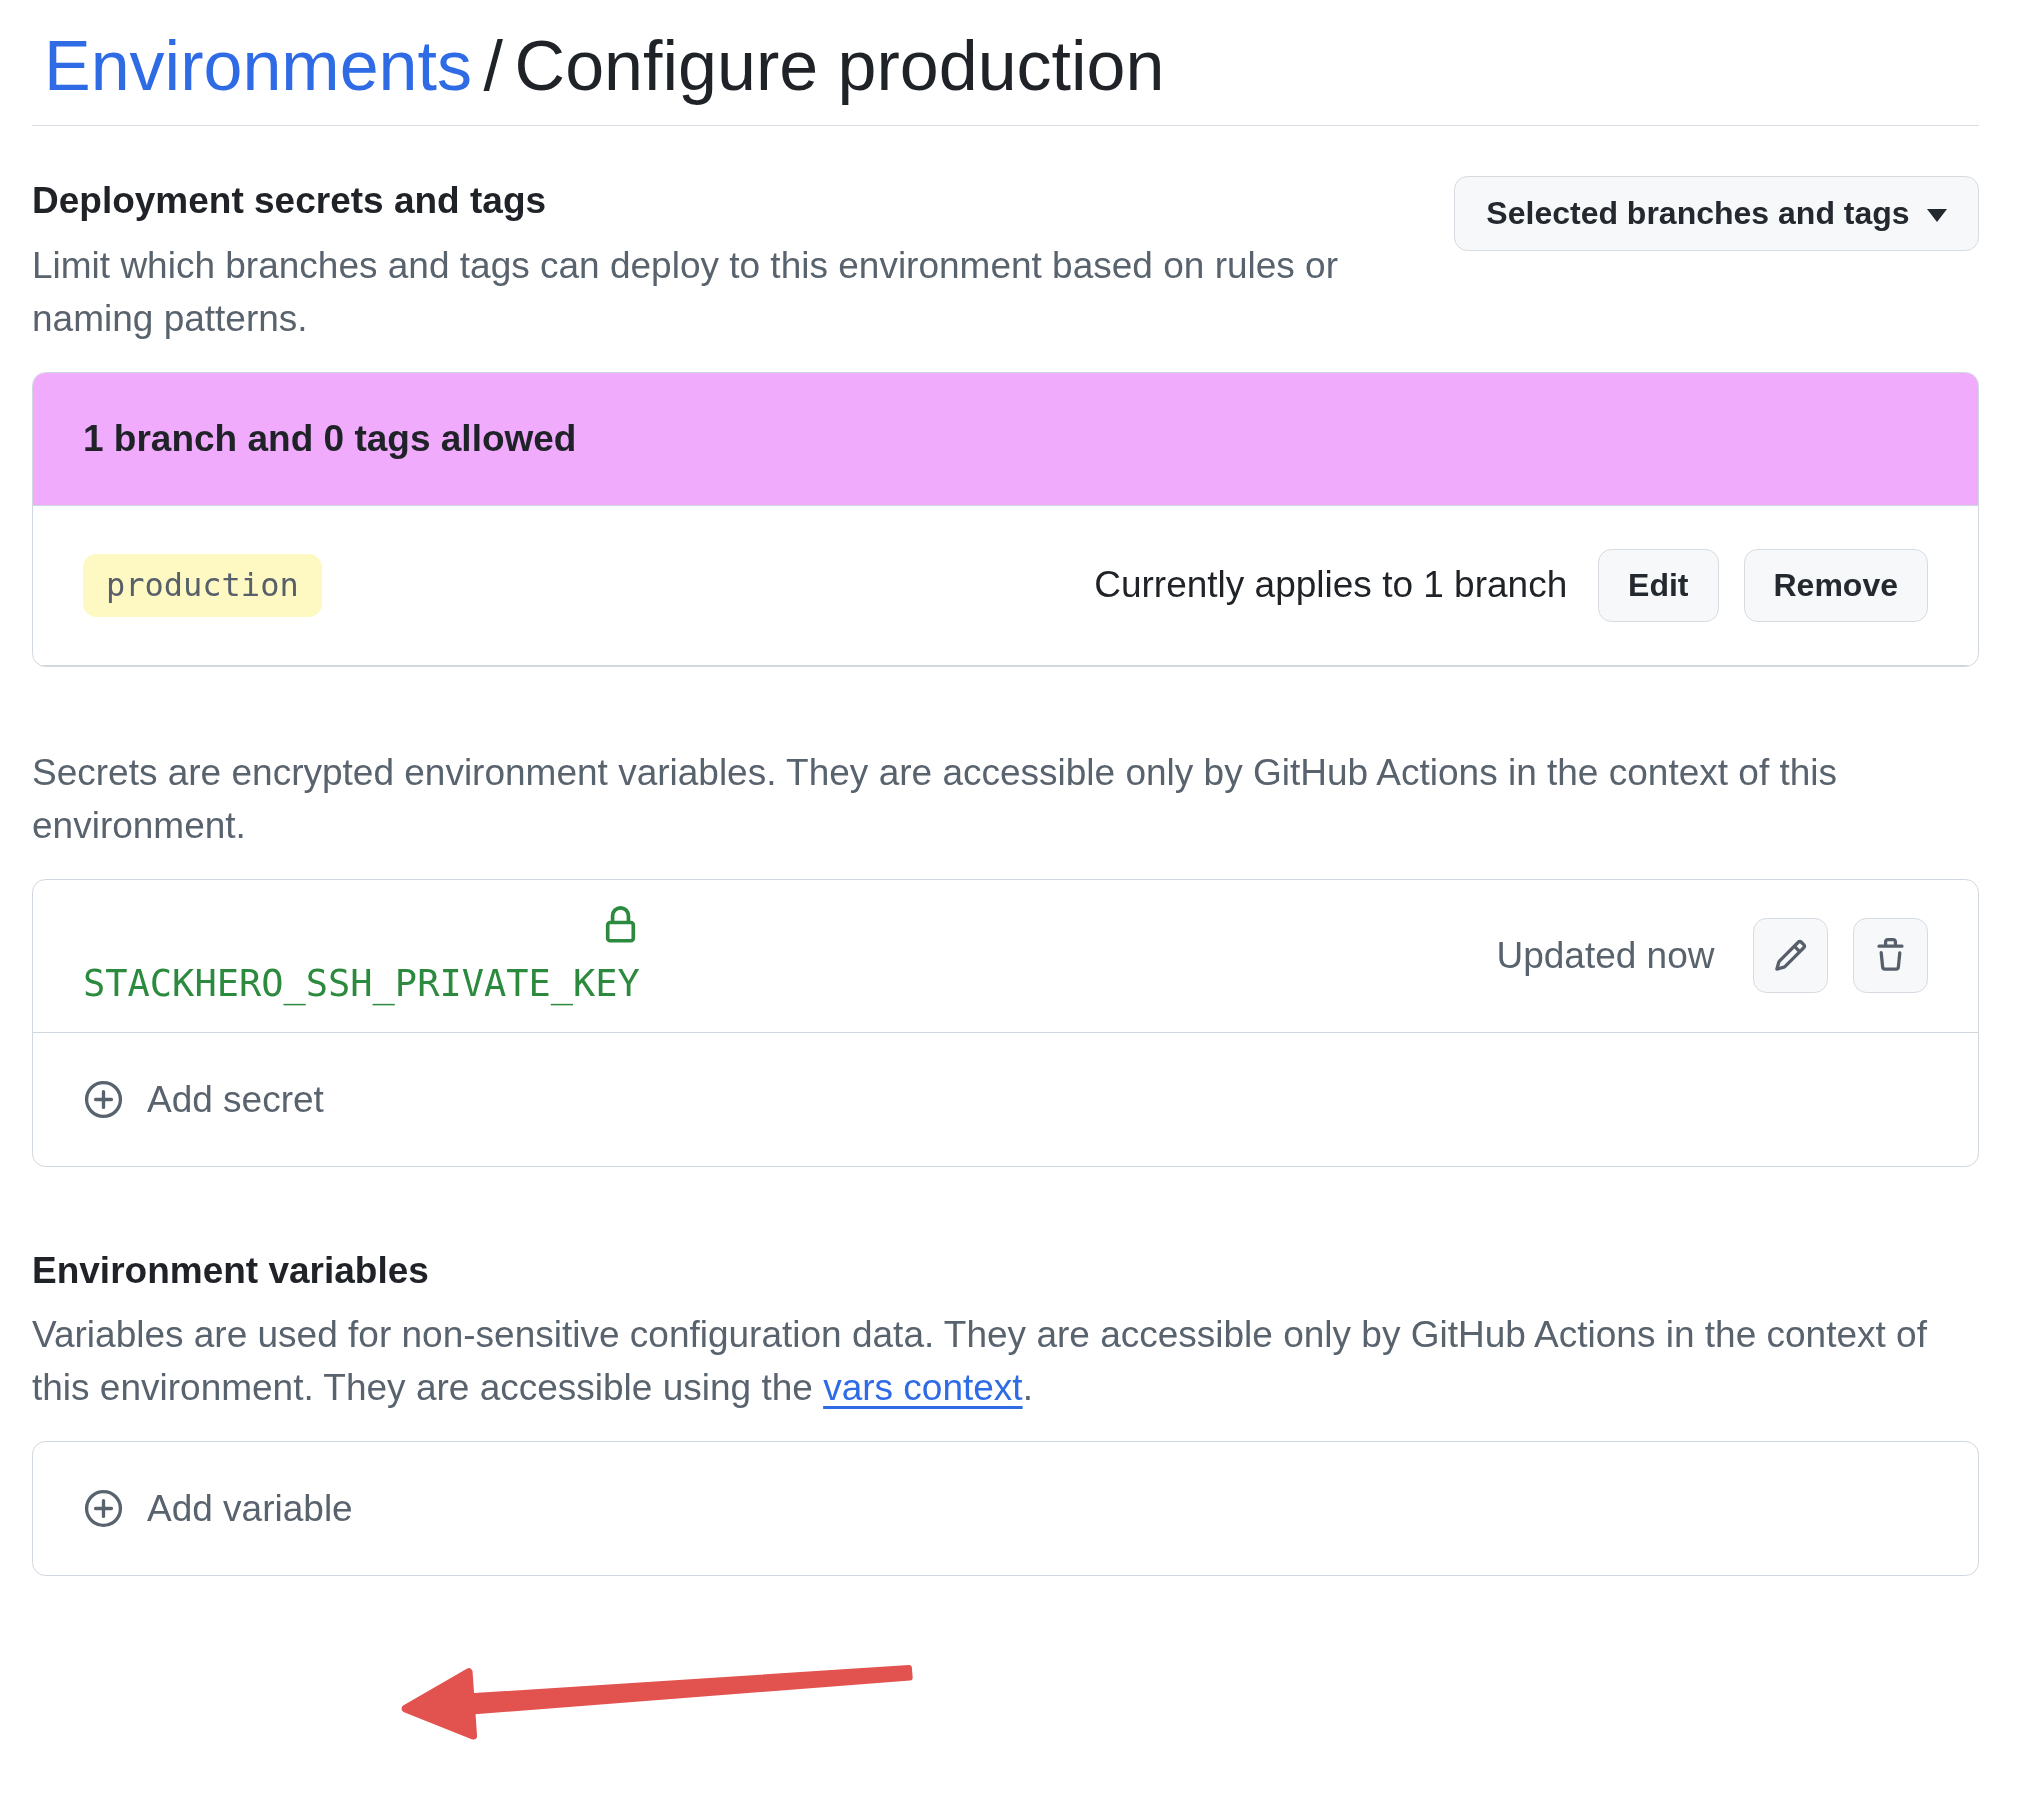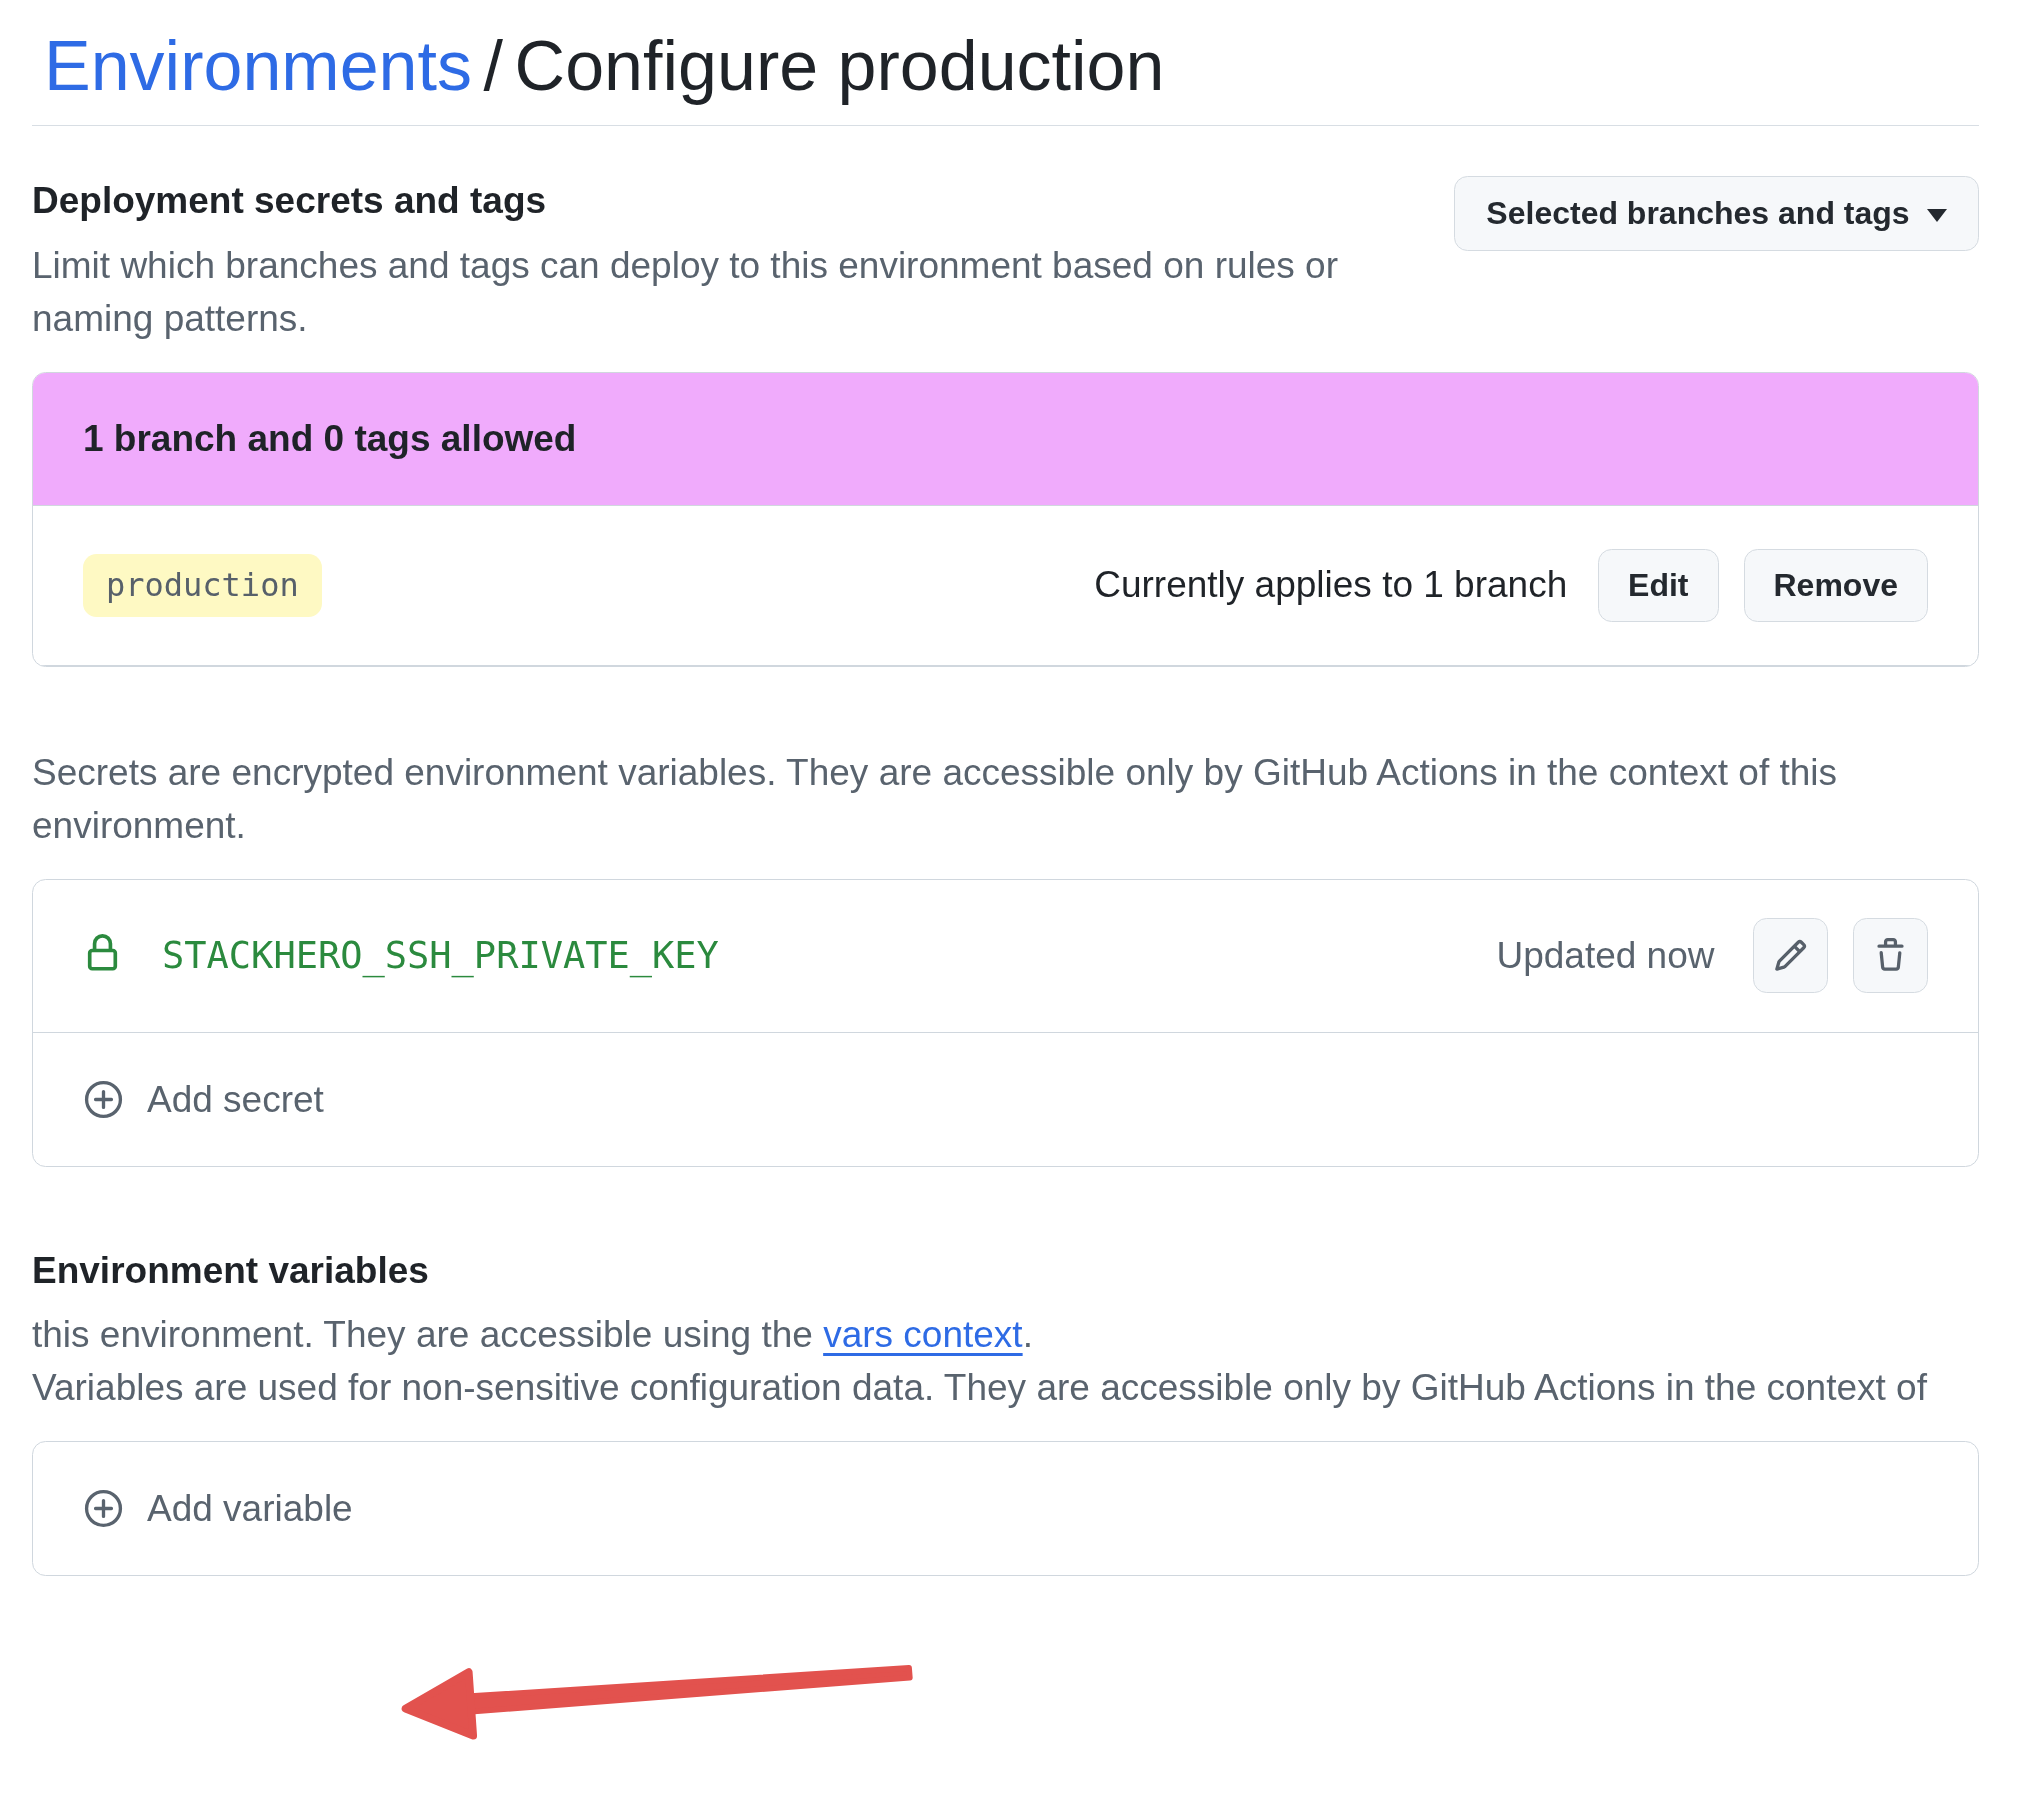--- a/index.html
+++ b/index.html
@@ -60,21 +60,21 @@
   .secret-row { height:153px; border-bottom:1.9px solid #d0d7de; justify-content:space-between; }
   .add-row { height:133px; gap:23px; color:#59636e; font-size:37px; cursor:pointer; }
   .add-row span { line-height:1; }
 
   .pill {
     font-family:"DejaVu Sans Mono", monospace; font-size:32px; color:#57606a;
     background:#fef9c3; padding:11.6px 23px; border-radius:13.5px; line-height:1.25;
   }
   .row-right { display:flex; align-items:center; gap:25px; }
   .applies { font-size:37px; color:#1f2328; margin-right:5.8px; white-space:nowrap; }
-  .secret-left { display:flex; align-items:flex-start; gap:40px; }
+  .secret-left { display:flex; align-items:flex-end; gap:17px;flex-direction:column; }
   .secret-name { font-family:"DejaVu Sans Mono", monospace; font-size:37px; color:#2b8a3e; }
   .updated { font-size:37px; color:#59636e; margin-right:13.5px; white-space:nowrap; }
 
   .arrow-overlay { position:absolute; left:0; top:0; width:2035px; height:1807px; pointer-events:none; z-index:5; }
 </style>
 </head>
 <body>
 
 <div class="page">
 
@@ -146,22 +146,22 @@
         <circle cx="8" cy="8" r="6.6" fill="none" stroke="#59636e" stroke-width="1.3"></circle>
         <path d="M8 4.9v6.2 M4.9 8h6.2" stroke="#59636e" stroke-width="1.3" stroke-linecap="round"></path>
       </svg>
       <span>Add secret</span>
     </div>
   </div>
 
   <div class="section-label">
     <h3 class="sec">Environment variables</h3>
     <p class="desc">
+      <span class="line">Variables are used for non-sensitive configuration data. They are accessible only by GitHub Actions in the context of</span>
       <span class="line"><span>this environment. They are accessible using the </span><a href="#">vars context</a><span>.</span></span>
-      <span class="line">Variables are used for non-sensitive configuration data. They are accessible only by GitHub Actions in the context of</span>
     </p>
   </div>
 
   <div class="box">
     <div class="row add-row">
       <svg width="41" height="41" viewBox="0 0 16 16">
         <circle cx="8" cy="8" r="6.6" fill="none" stroke="#59636e" stroke-width="1.3"></circle>
         <path d="M8 4.9v6.2 M4.9 8h6.2" stroke="#59636e" stroke-width="1.3" stroke-linecap="round"></path>
       </svg>
       <span>Add variable</span>

